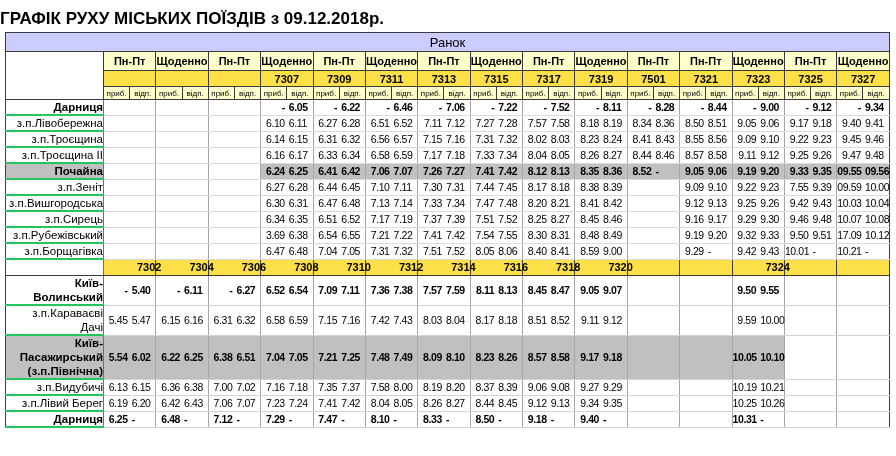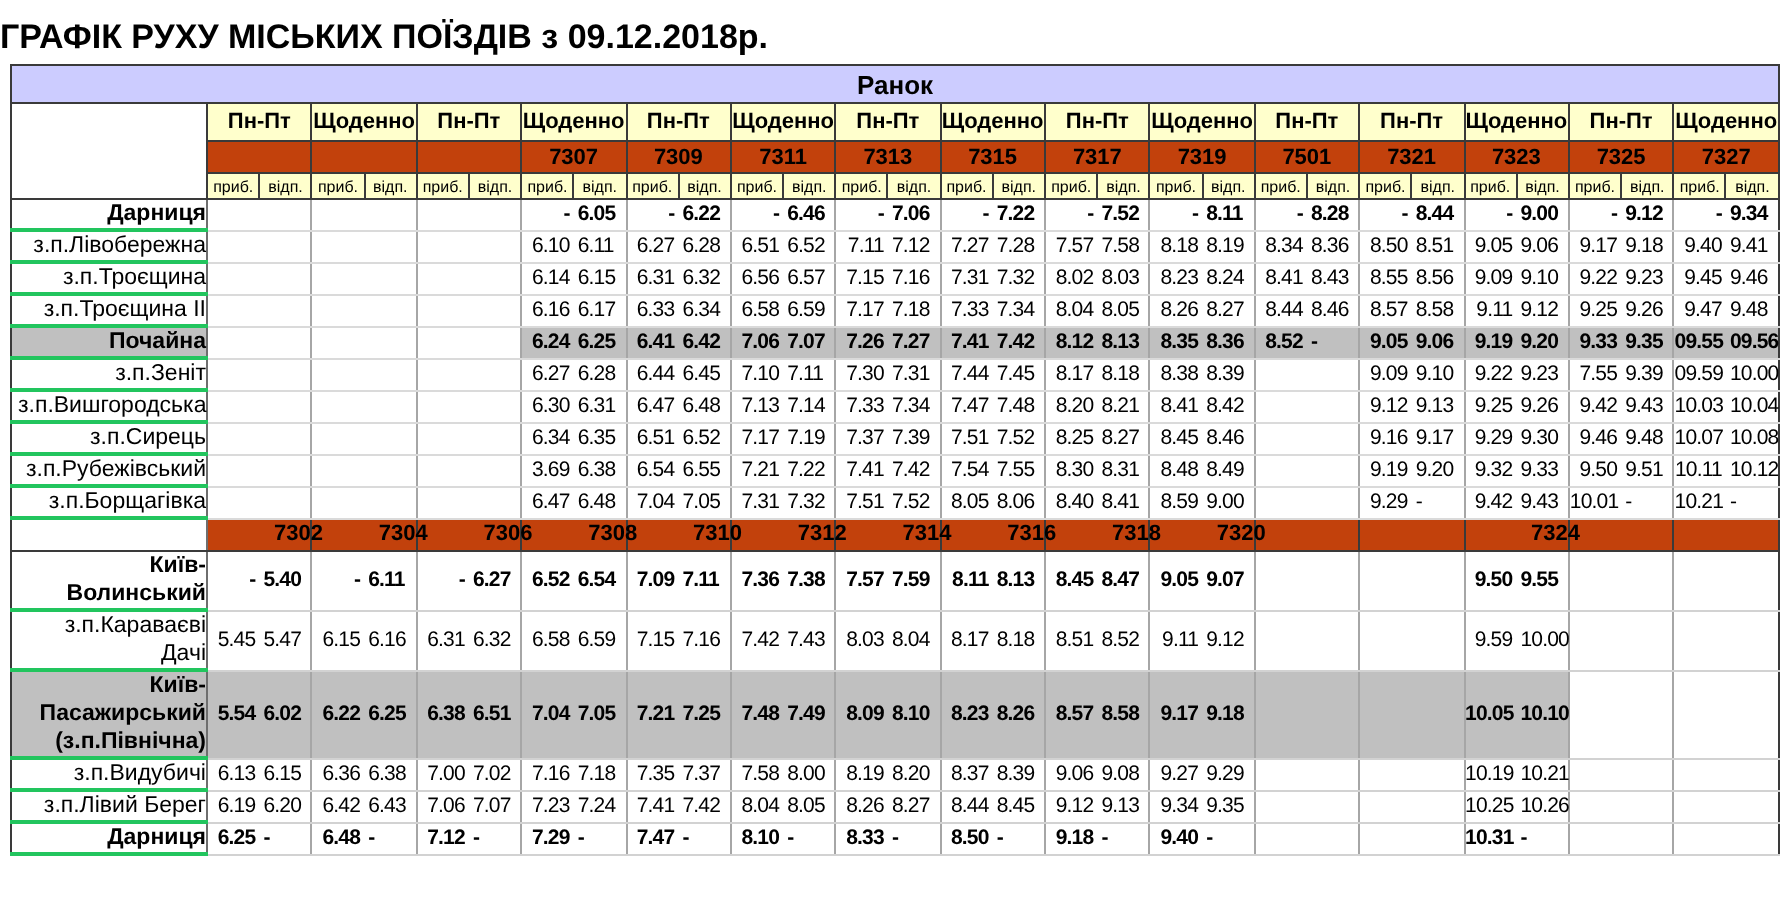--- a/index.html
+++ b/index.html
@@ -5,25 +5,25 @@
   html,body{margin:0;padding:0;}
   body{width:896px;height:456px;background:#fff;color:#000;
        font-family:"Liberation Sans",sans-serif;overflow:hidden;}
   .titles{margin-top:5px;}
   .title-line{font-size:17px;font-weight:bold;line-height:27px;white-space:nowrap;}
   table{border-collapse:collapse;table-layout:fixed;margin-left:5px;width:885px;
         border:1px solid #3a3a3a;}
   col.c-station{width:98px;}
   th,td{padding:0;margin:0;white-space:nowrap;overflow:visible;text-align:center;
         vertical-align:middle;font-weight:normal;}
-  .band{background:#ccccff;font-size:13px;font-weight:bold;height:18px;
+  .band{background:#ccccff;font-size:13px;font-weight:normal;height:18px;
         border:1px solid #3a3a3a;}
   .sched{background:#ffffcc;font-size:11px;font-weight:bold;height:18px;
          border:1px solid #3a3a3a;}
-  .num{background:#c2410c;font-size:11px;font-weight:bold;height:15px;
+  .num{background:#fde047;font-size:11px;font-weight:bold;height:15px;
        border:1px solid #3a3a3a;}
   .sub{background:#ffffcc;font-size:8px;font-weight:normal;height:12px;
        border:1px solid #3a3a3a;}
   .corner{background:#fff;border:1px solid #3a3a3a;}
   td.station{font-size:11.5px;text-align:right;padding-left:3px;line-height:14px;
              white-space:normal;border-right:1px solid #6e6e6e;
              border-bottom:2px solid #22c55e;}
   td.time{font-size:10.5px;letter-spacing:-0.4px;border-bottom:1px solid #dadada;}
   td.pr{text-align:right;padding-right:2px;}
   td.de{text-align:left;padding-left:2px;border-right:1px solid #a6a6a6;}
@@ -437,21 +437,21 @@
         <td class="time pr">8.48</td>
         <td class="time de">8.49</td>
         <td class="time pr"></td>
         <td class="time de"></td>
         <td class="time pr">9.19</td>
         <td class="time de">9.20</td>
         <td class="time pr">9.32</td>
         <td class="time de">9.33</td>
         <td class="time pr">9.50</td>
         <td class="time de">9.51</td>
-        <td class="time pr">10.11</td>
+        <td class="time pr">17.09</td>
         <td class="time de last">10.12</td>
       </tr>
       <tr>
         <td class="station">з.п.Борщагівка</td>
         <td class="time pr"></td>
         <td class="time de"></td>
         <td class="time pr"></td>
         <td class="time de"></td>
         <td class="time pr"></td>
         <td class="time de"></td>

